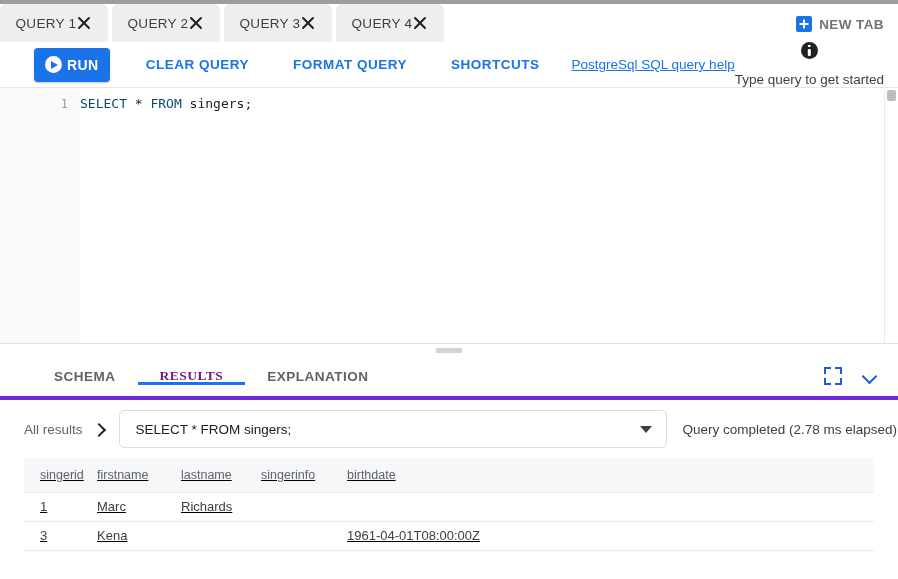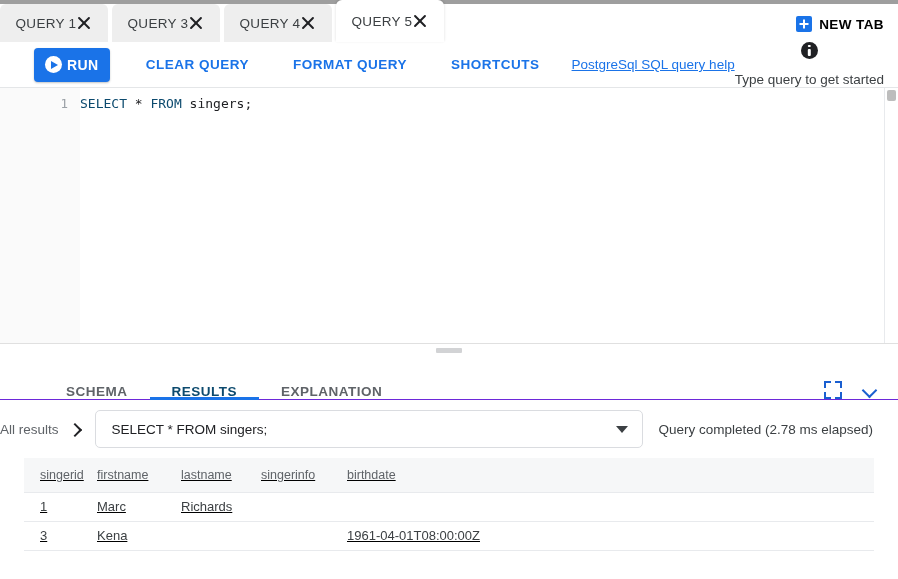--- a/index.html
+++ b/index.html
@@ -93,21 +93,21 @@
     content: "";
     position: absolute;
     background: #ffffff;
     left: 50%; top: 50%;
   }
   .newtab-icon::before { width: 9px; height: 2px; transform: translate(-50%,-50%); }
   .newtab-icon::after  { width: 2px; height: 9px; transform: translate(-50%,-50%); }
   .newtab-label {
     font-size: 13.5px;
     font-weight: bold;
-    color: #000000;
+    color: #737373;
     letter-spacing: 0.4px;
   }
 
   
   .toolbar {
     height: 46px;
     background: #ffffff;
     display: flex;
     align-items: center;
     padding-left: 34px;
@@ -281,37 +281,37 @@
   .results-panel {
     flex: 1 1 auto;
     display: flex;
     flex-direction: column;
     background: #ffffff;
     min-height: 0;
   }
   .rtabs-row {
     height: 44px;
     display: flex;
-    align-items: flex-end;
-    border-bottom: 1px solid #6d28d9;
-    padding-left: 44px;
+    align-items: center;
+    border-bottom: 4px solid #6d28d9;
+    padding-left: 32px;
     flex: 0 0 auto;
   }
   .rtab {
     display: flex;
     align-items: center;
     padding: 0 22px;
     font-size: 13.5px;
     font-weight: bold;
     letter-spacing: 0.5px;
     color: #5f6368;
     cursor: pointer;
     position: relative;
   }
-  .rtab.active { color: #0c4a6e; }
+  .rtab.active { color: #701a75; font-family: Liberation Serif, serif; }
   .rtab.active::after {
     content: "";
     position: absolute;
     left: 0; right: 0; bottom: -1px;
     height: 3px;
     background: #1a73e8;
   }
   .rtab-actions {
     margin-left: auto;
     display: flex;
@@ -346,20 +346,21 @@
     border-right: 2.4px solid #1a5fd0;
     border-bottom: 2.4px solid #1a5fd0;
     transform: rotate(45deg);
   }
 
   
   .sel-row {
     height: 58px;
     display: flex;
     align-items: center;
+    padding-left: 24px;
     flex: 0 0 auto;
   }
   .allres {
     font-size: 13.5px;
     color: #5f6368;
     cursor: pointer;
   }
   .chev-right {
     width: 14px; height: 14px;
     margin: 0 13px 0 9px;
@@ -450,29 +451,29 @@
 <body>
 
 <div class="app">
 
   <div class="tabbar">
     <div class="tab">
       <span class="tab-label">QUERY 1</span>
       <span class="tab-close"></span>
     </div>
     <div class="tab">
+      <span class="tab-label">QUERY 2</span>
+      <span class="tab-close"></span>
+    </div>
+    <div class="tab">
       <span class="tab-label">QUERY 3</span>
       <span class="tab-close"></span>
     </div>
     <div class="tab">
       <span class="tab-label">QUERY 4</span>
-      <span class="tab-close"></span>
-    </div>
-    <div class="tab active">
-      <span class="tab-label">QUERY 5</span>
       <span class="tab-close"></span>
     </div>
 
     <div class="newtab">
       <span class="newtab-icon"></span>
       <span class="newtab-label">NEW TAB</span>
     </div>
   </div>
 
   <div class="toolbar">

